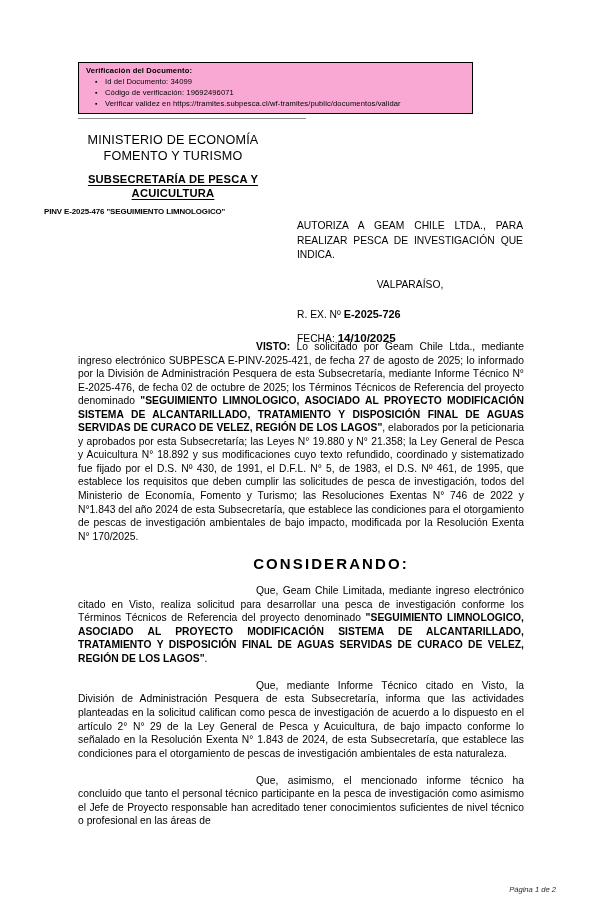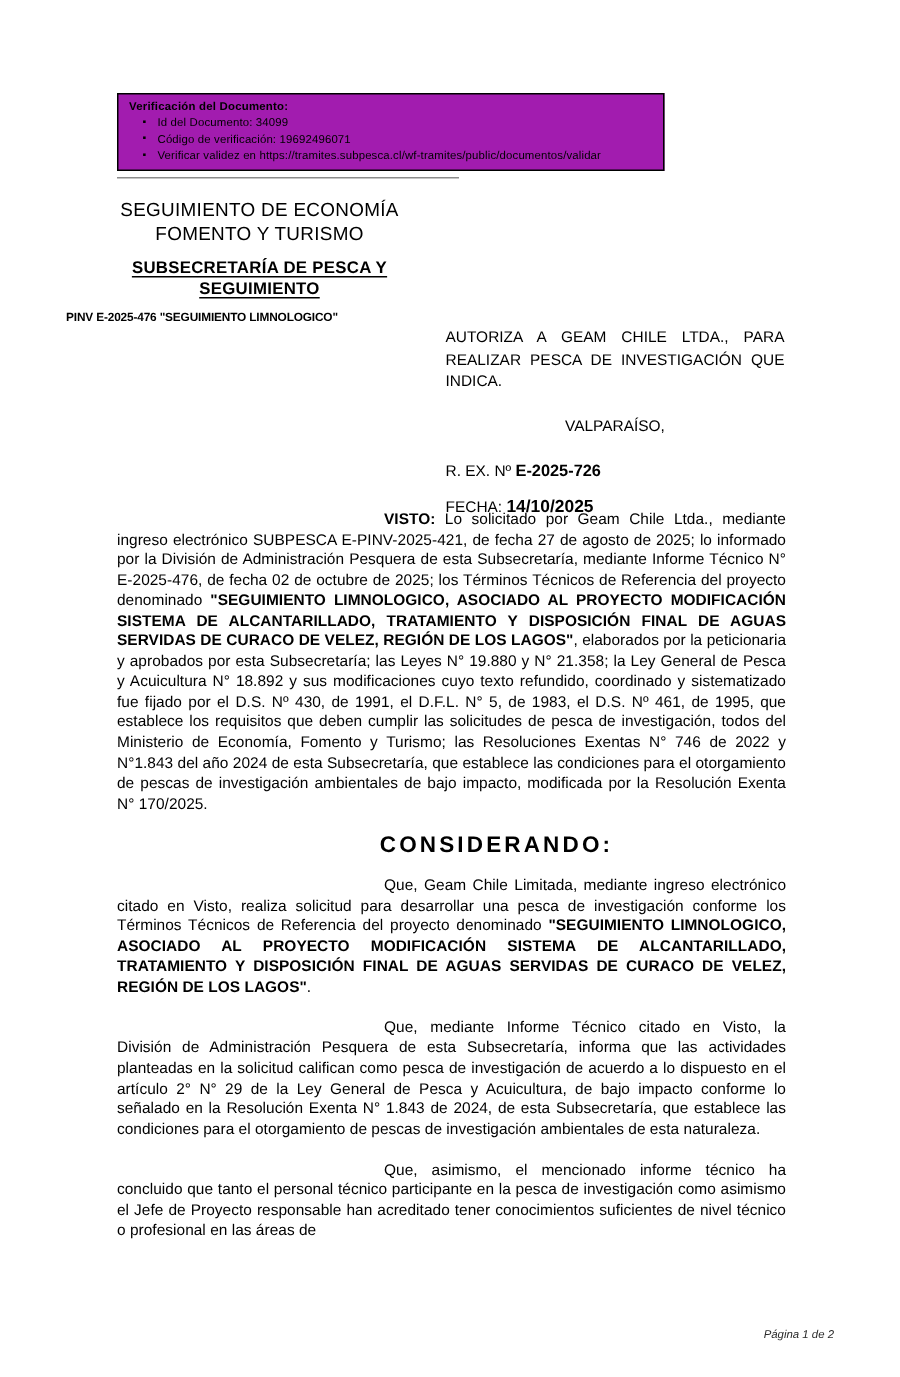--- a/index.html
+++ b/index.html
@@ -14,26 +14,26 @@
     font-family: "Liberation Sans", sans-serif;
     color: #000000;
     overflow: hidden;
   }
 
   
   .verif-box {
     position: absolute;
     left: 78px;
     top: 62px;
-    width: 365px;
+    width: 395px;
     height: 52px;
     border: 1px solid #000;
     box-sizing: border-box;
     overflow: hidden;
-    background: #a21caf;
+    background: #f9a8d4;
   }
   .verif-title {
     font-size: 7.6px;
     font-weight: bold;
     margin: 3px 0 0 7px;
     letter-spacing: 0.15px;
     white-space: nowrap;
   }
   .verif-list {
     margin: 1px 0 0 0;
@@ -176,25 +176,25 @@
   <div class="verif-title">Verificación del Documento:</div>
   <ul class="verif-list">
     <li><span class="bullet">▪</span><span>Id del Documento: 34099</span></li>
     <li><span class="bullet">▪</span><span>Código de verificación: 19692496071</span></li>
     <li><span class="bullet">▪</span><span>Verificar validez en https://tramites.subpesca.cl/wf-tramites/public/documentos/validar</span></li>
   </ul>
 </div>
 <div class="stub-line"></div>
 
 <div class="header-block">
-  <div class="ministry-line">SEGUIMIENTO DE ECONOMÍA</div>
+  <div class="ministry-line">MINISTERIO DE ECONOMÍA</div>
   <div class="ministry-line">FOMENTO Y TURISMO</div>
   <div class="subsec">
     <span>SUBSECRETARÍA DE PESCA Y</span><br>
-    <span>SEGUIMIENTO</span>
+    <span>ACUICULTURA</span>
   </div>
   <div class="pinv-line">PINV E-2025-476 "SEGUIMIENTO LIMNOLOGICO"</div>
 </div>
 
 <div class="title-block">
   <div class="subject">AUTORIZA A GEAM CHILE LTDA., PARA REALIZAR PESCA DE INVESTIGACIÓN QUE INDICA.</div>
   <div class="place">VALPARAÍSO,</div>
   <div class="resnum"><span>R. EX. Nº </span><b>E-2025-726</b></div>
   <div class="date"><span>FECHA: </span><b>14/10/2025</b></div>
 </div>

